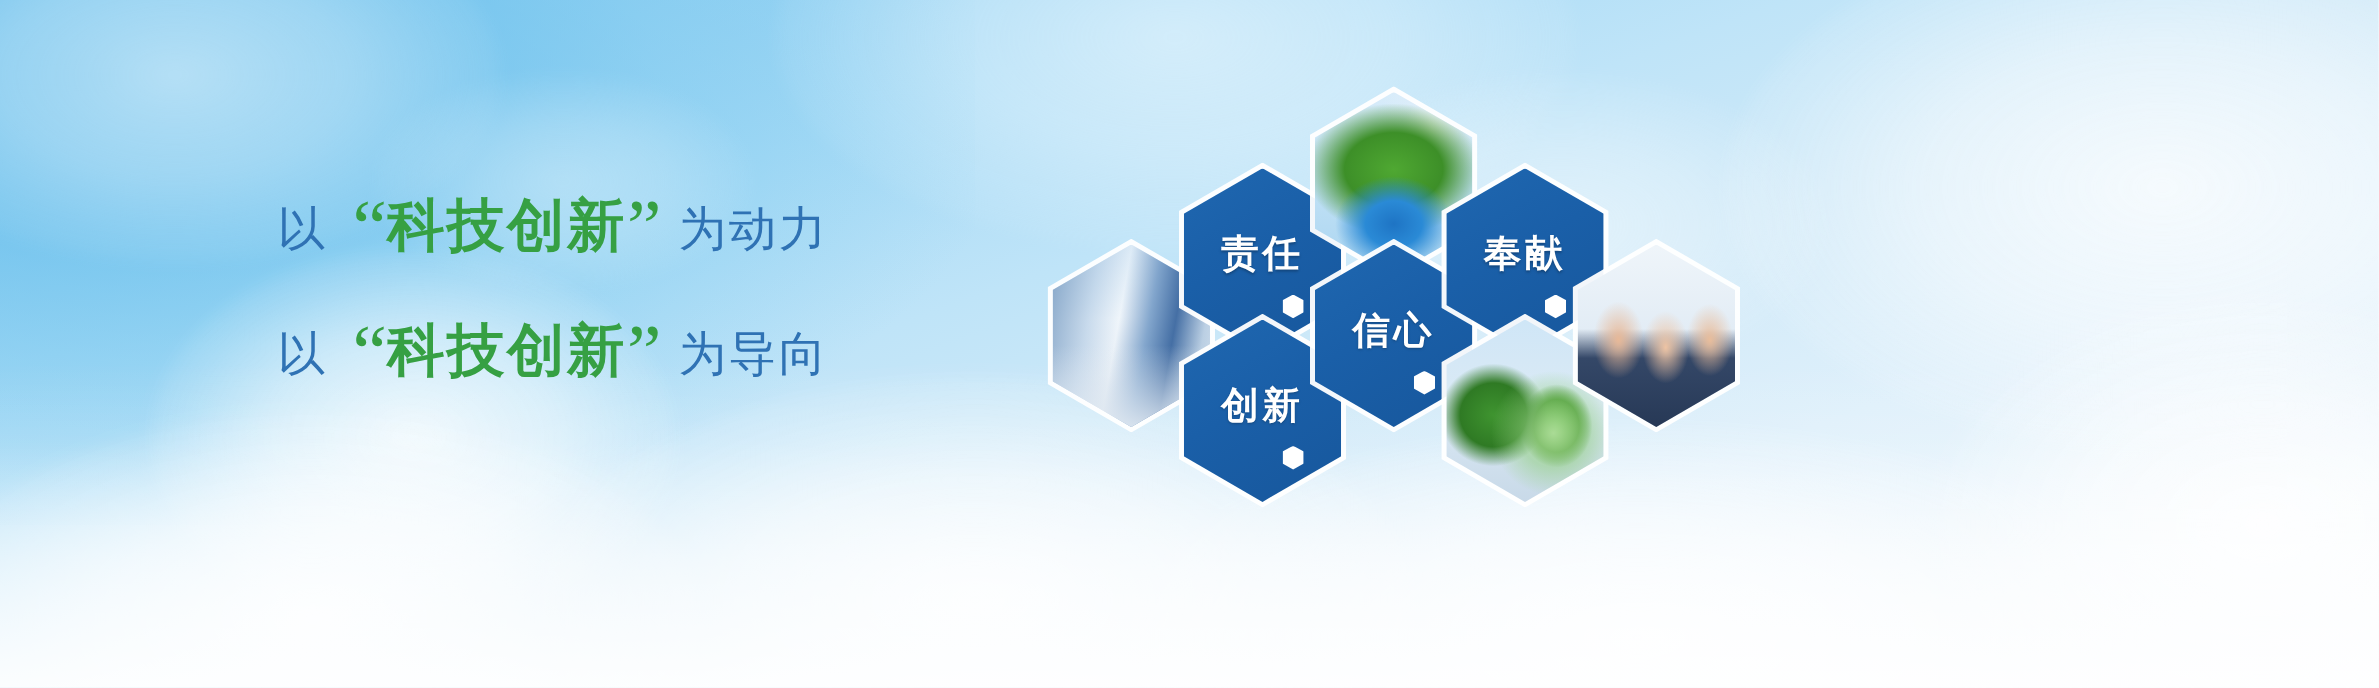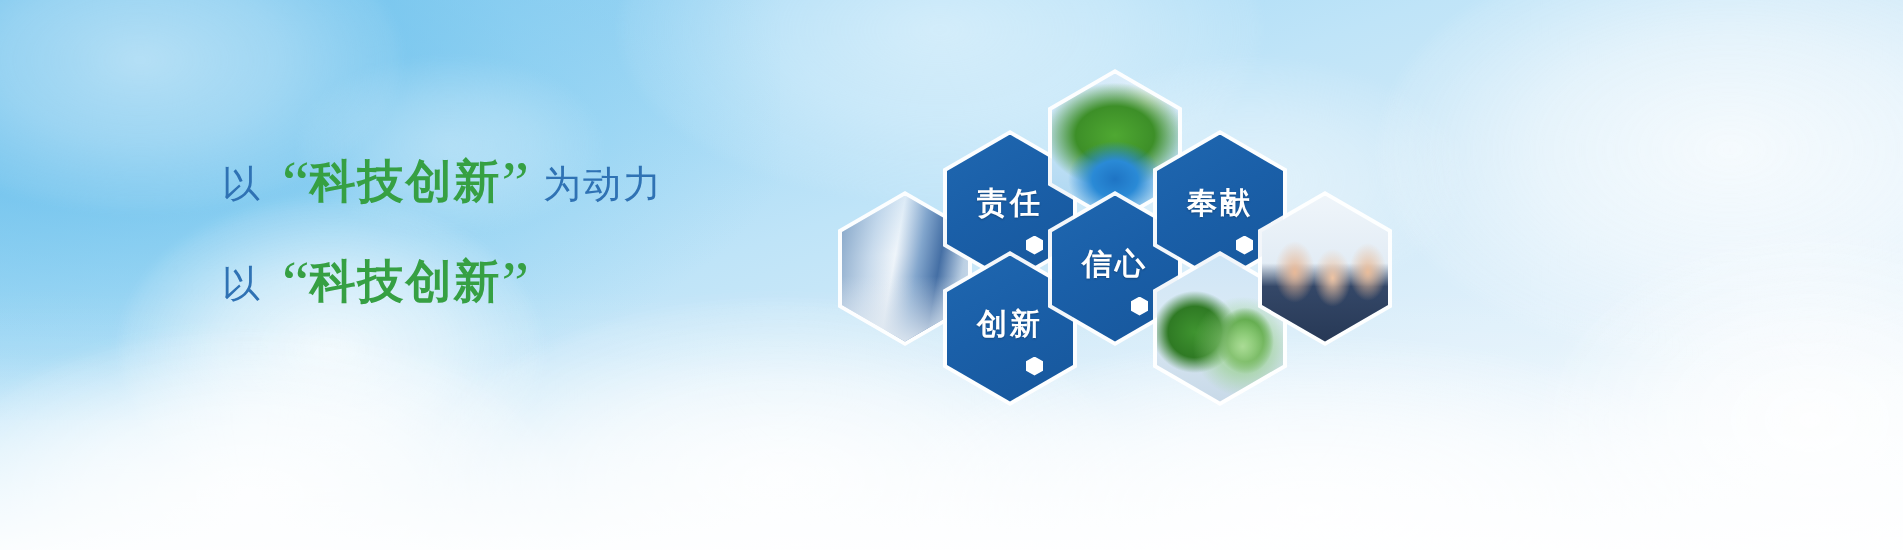--- a/index.html
+++ b/index.html
@@ -248,20 +248,21 @@
       <span class="s-key">科技创新</span>
       <span class="s-quote close">”</span>
       <span class="s-tail">为动力</span>
     </div>
 
     <div class="slogan-line">
       <span class="s-lead">以</span>
       <span class="s-quote">“</span>
       <span class="s-key">科技创新</span>
       <span class="s-quote close">”</span>
+      <span class="s-tail">为导向</span>
     </div>
 
   </div>
 
   <div class="hex-cluster">
 
     <div class="hex-stack pos-city">
       <div class="hex-wrap">
         <div class="hex photo-city"></div>
       </div>

